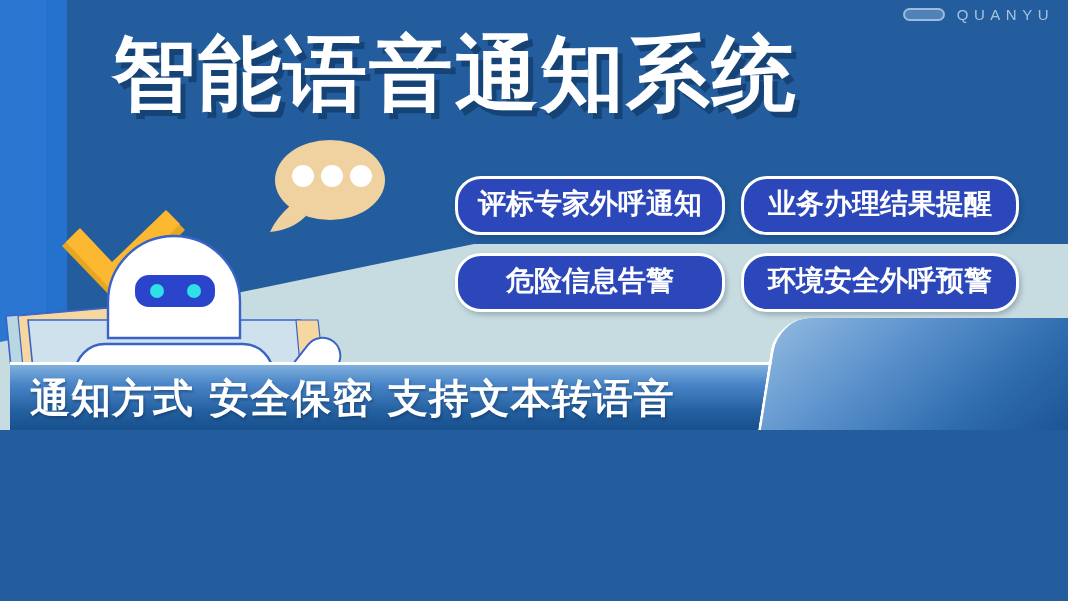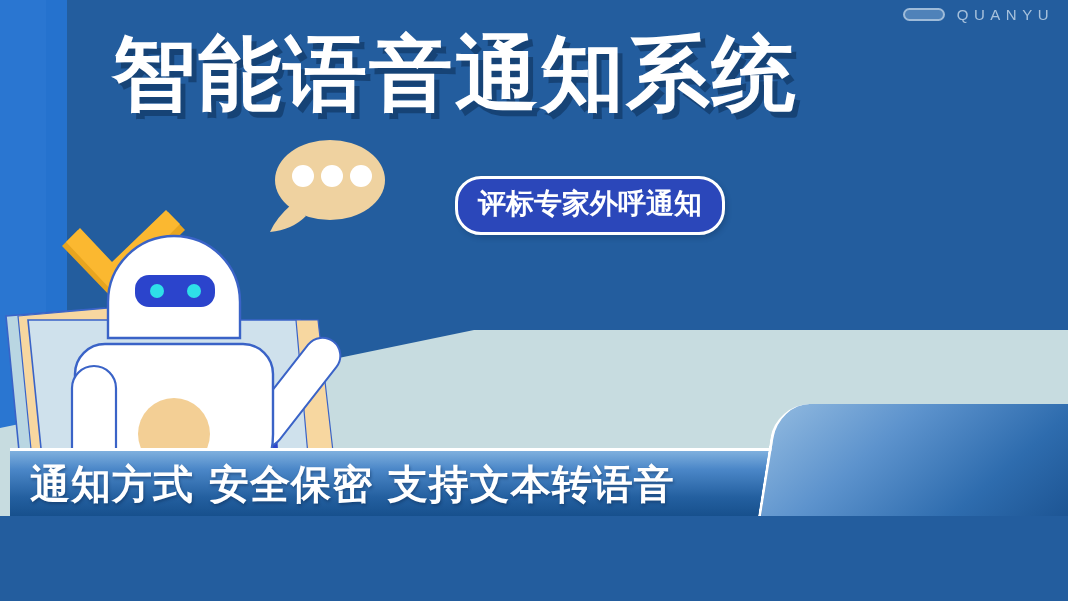--- a/index.html
+++ b/index.html
@@ -2,21 +2,21 @@
 <html><head>
 <meta charset="utf-8">
 <style>
   html,body{margin:0;padding:0;}
   body{
     width:1068px;height:601px;overflow:hidden;
     font-family:"Liberation Sans","DejaVu Sans",sans-serif;
     background:#235d9e;
   }
   #poster{
-    position:relative;width:1068px;height:516px;overflow:hidden;
+    position:relative;width:1068px;height:430px;overflow:hidden;
     background:#235d9e;
   }
   
   .bg-main{position:absolute;inset:0;background:#235d9e;}
   .bg-left-strip{position:absolute;left:0;top:0;width:67px;height:601px;background:#2572ce;}
   .bg-left-strip2{position:absolute;left:0;top:0;width:46px;height:601px;background:#2a76d1;}
   
   .logo{
     position:absolute;right:14px;top:6px;display:flex;align-items:center;gap:12px;
     opacity:.8;
@@ -161,20 +161,23 @@
 
       <path d="M105 214 h138 a30 30 0 0 1 30 30 v58 a72 82 0 0 1 -99 78 a72 82 0 0 1 -99 -78 v-58 a30 30 0 0 1 30 -30 Z" fill="#ffffff" stroke="#3a63c7" stroke-width="2.4"></path>
       <circle cx="174" cy="304" r="36" fill="#f3cf95"></circle>
 
       <rect x="72" y="236" width="44" height="128" rx="22" fill="#ffffff" stroke="#3a63c7" stroke-width="2.2"></rect>
     </g>
   </svg>
 
   <div class="badges">
     <div class="badge w1">评标专家外呼通知</div>
+    <div class="badge w2">业务办理结果提醒</div>
+    <div class="badge w1">危险信息告警</div>
+    <div class="badge w2">环境安全外呼预警</div>
   </div>
 
   <div class="bottombar">
     <div class="bottombar-text">通知方式 安全保密 支持文本转语音</div>
   </div>
   <div class="scene-panel"></div>
 
 </div>
 
 </body></html>

